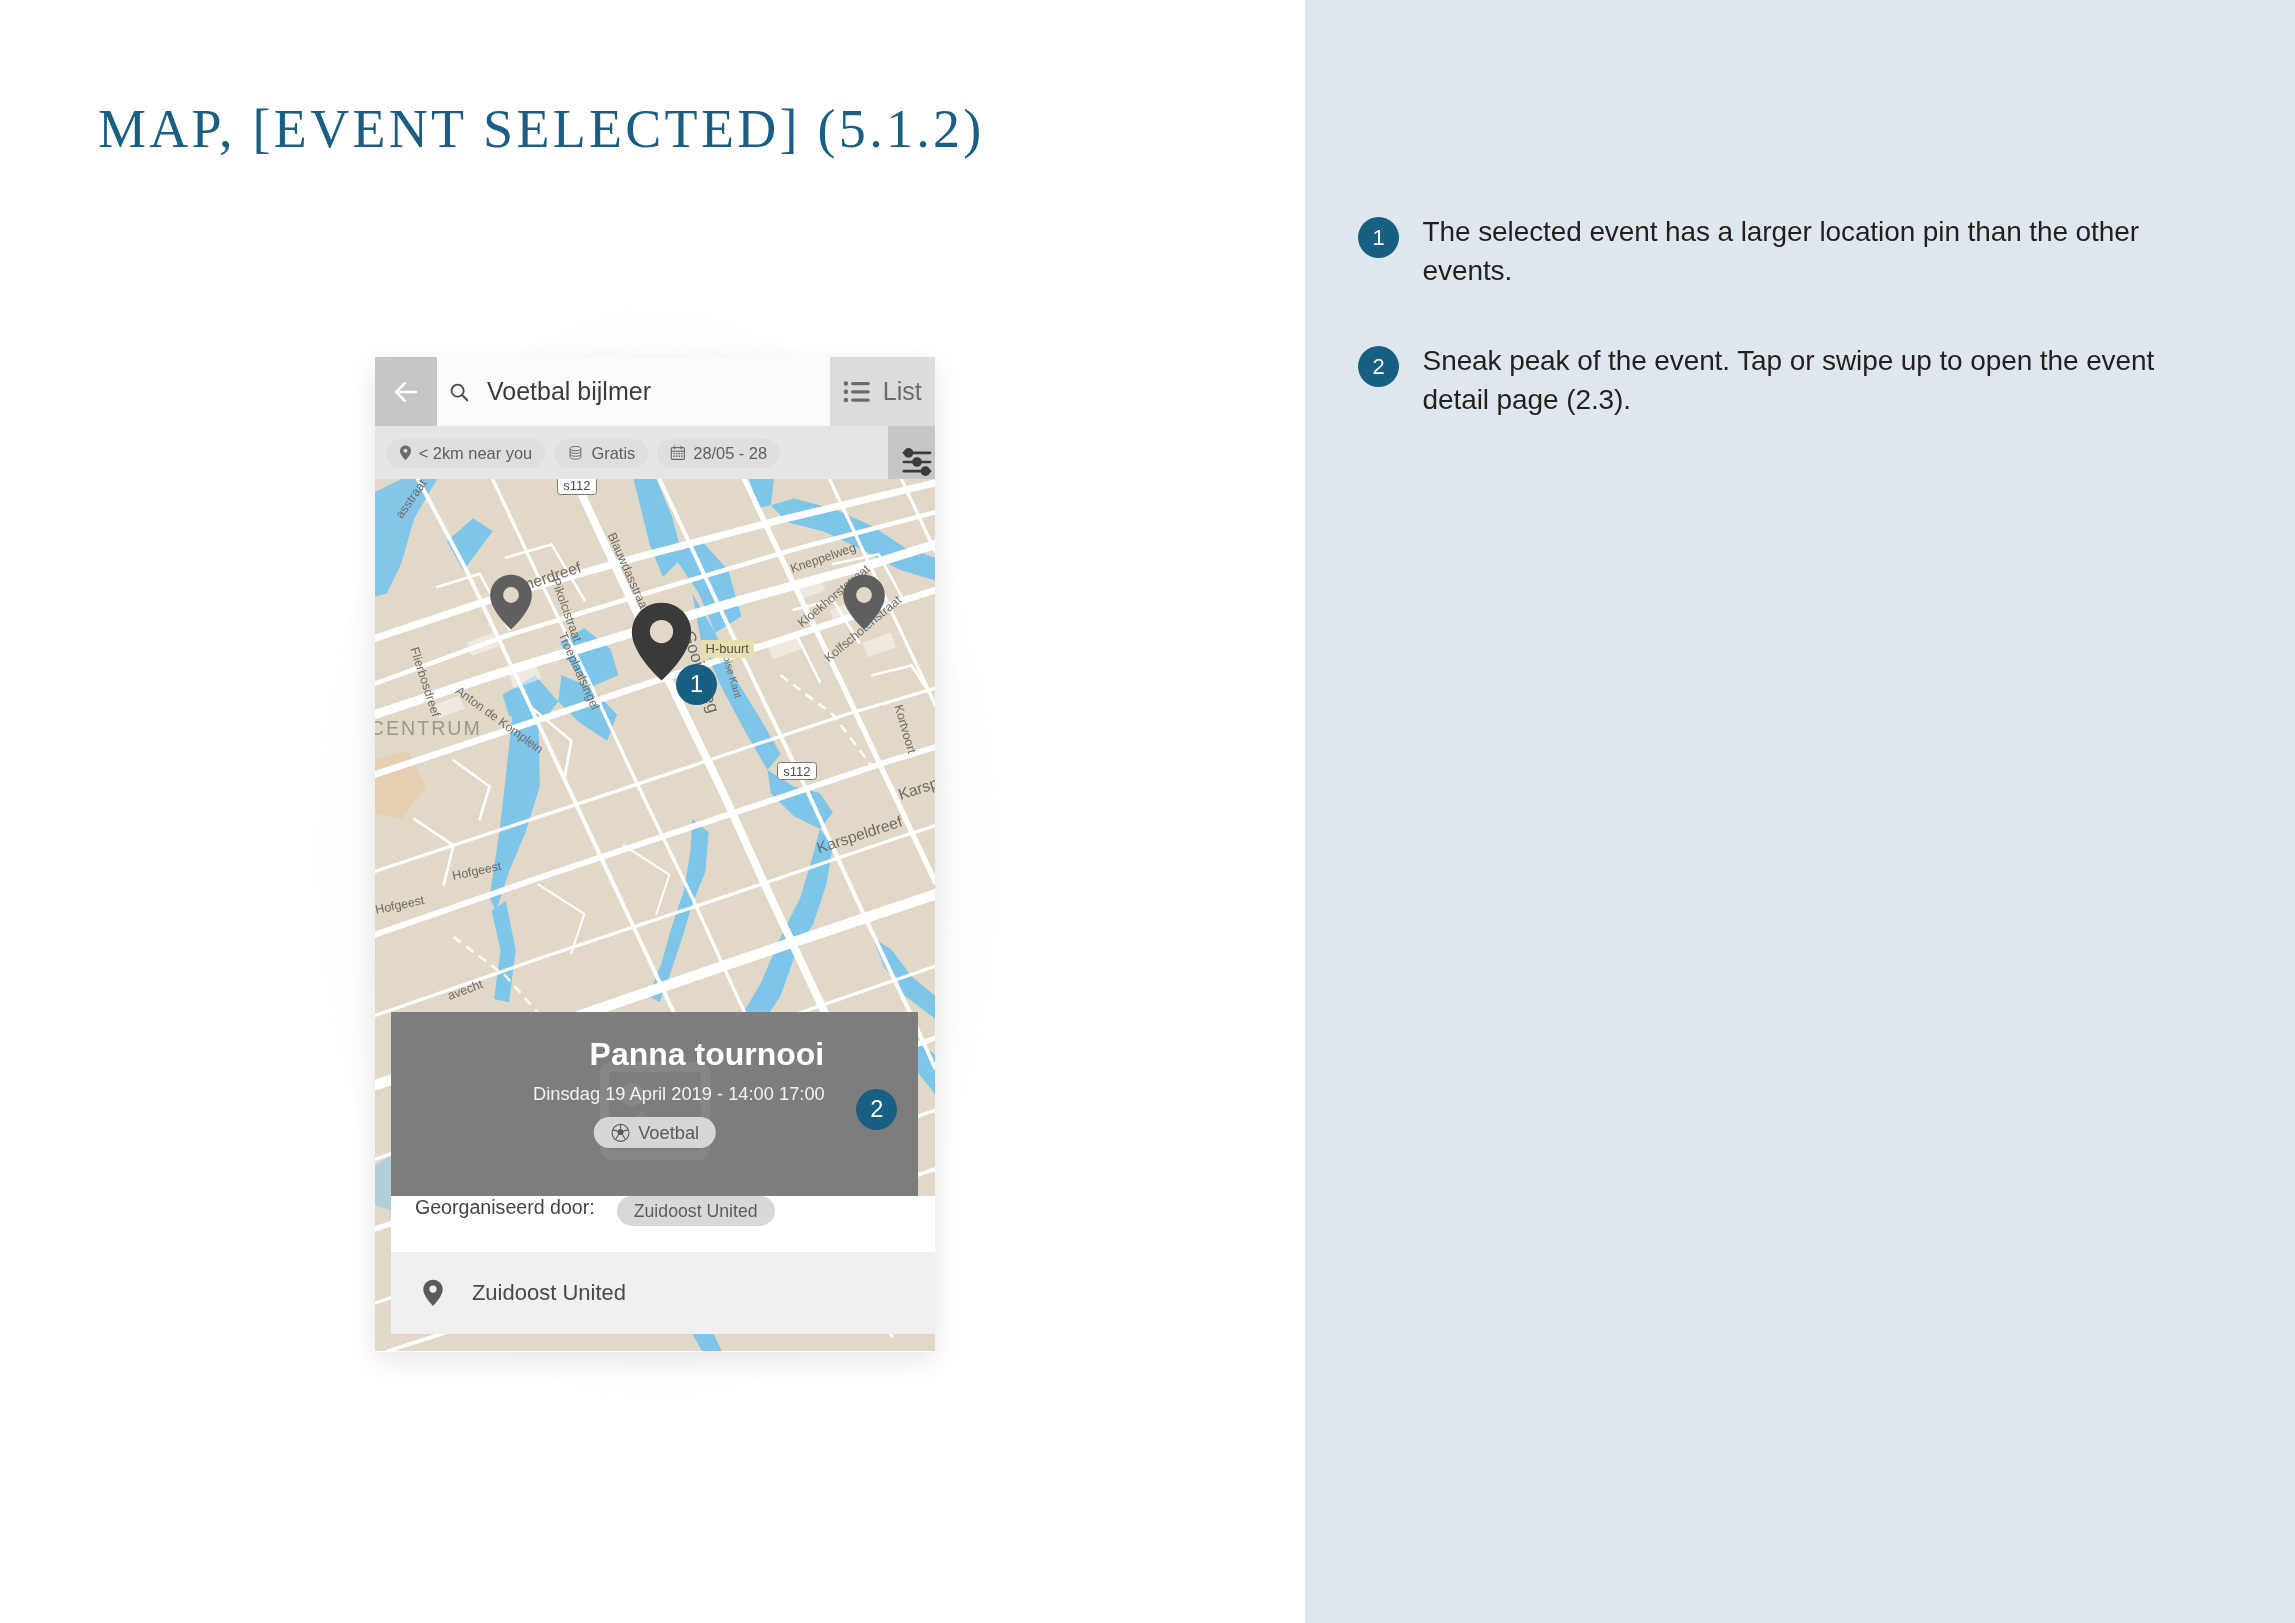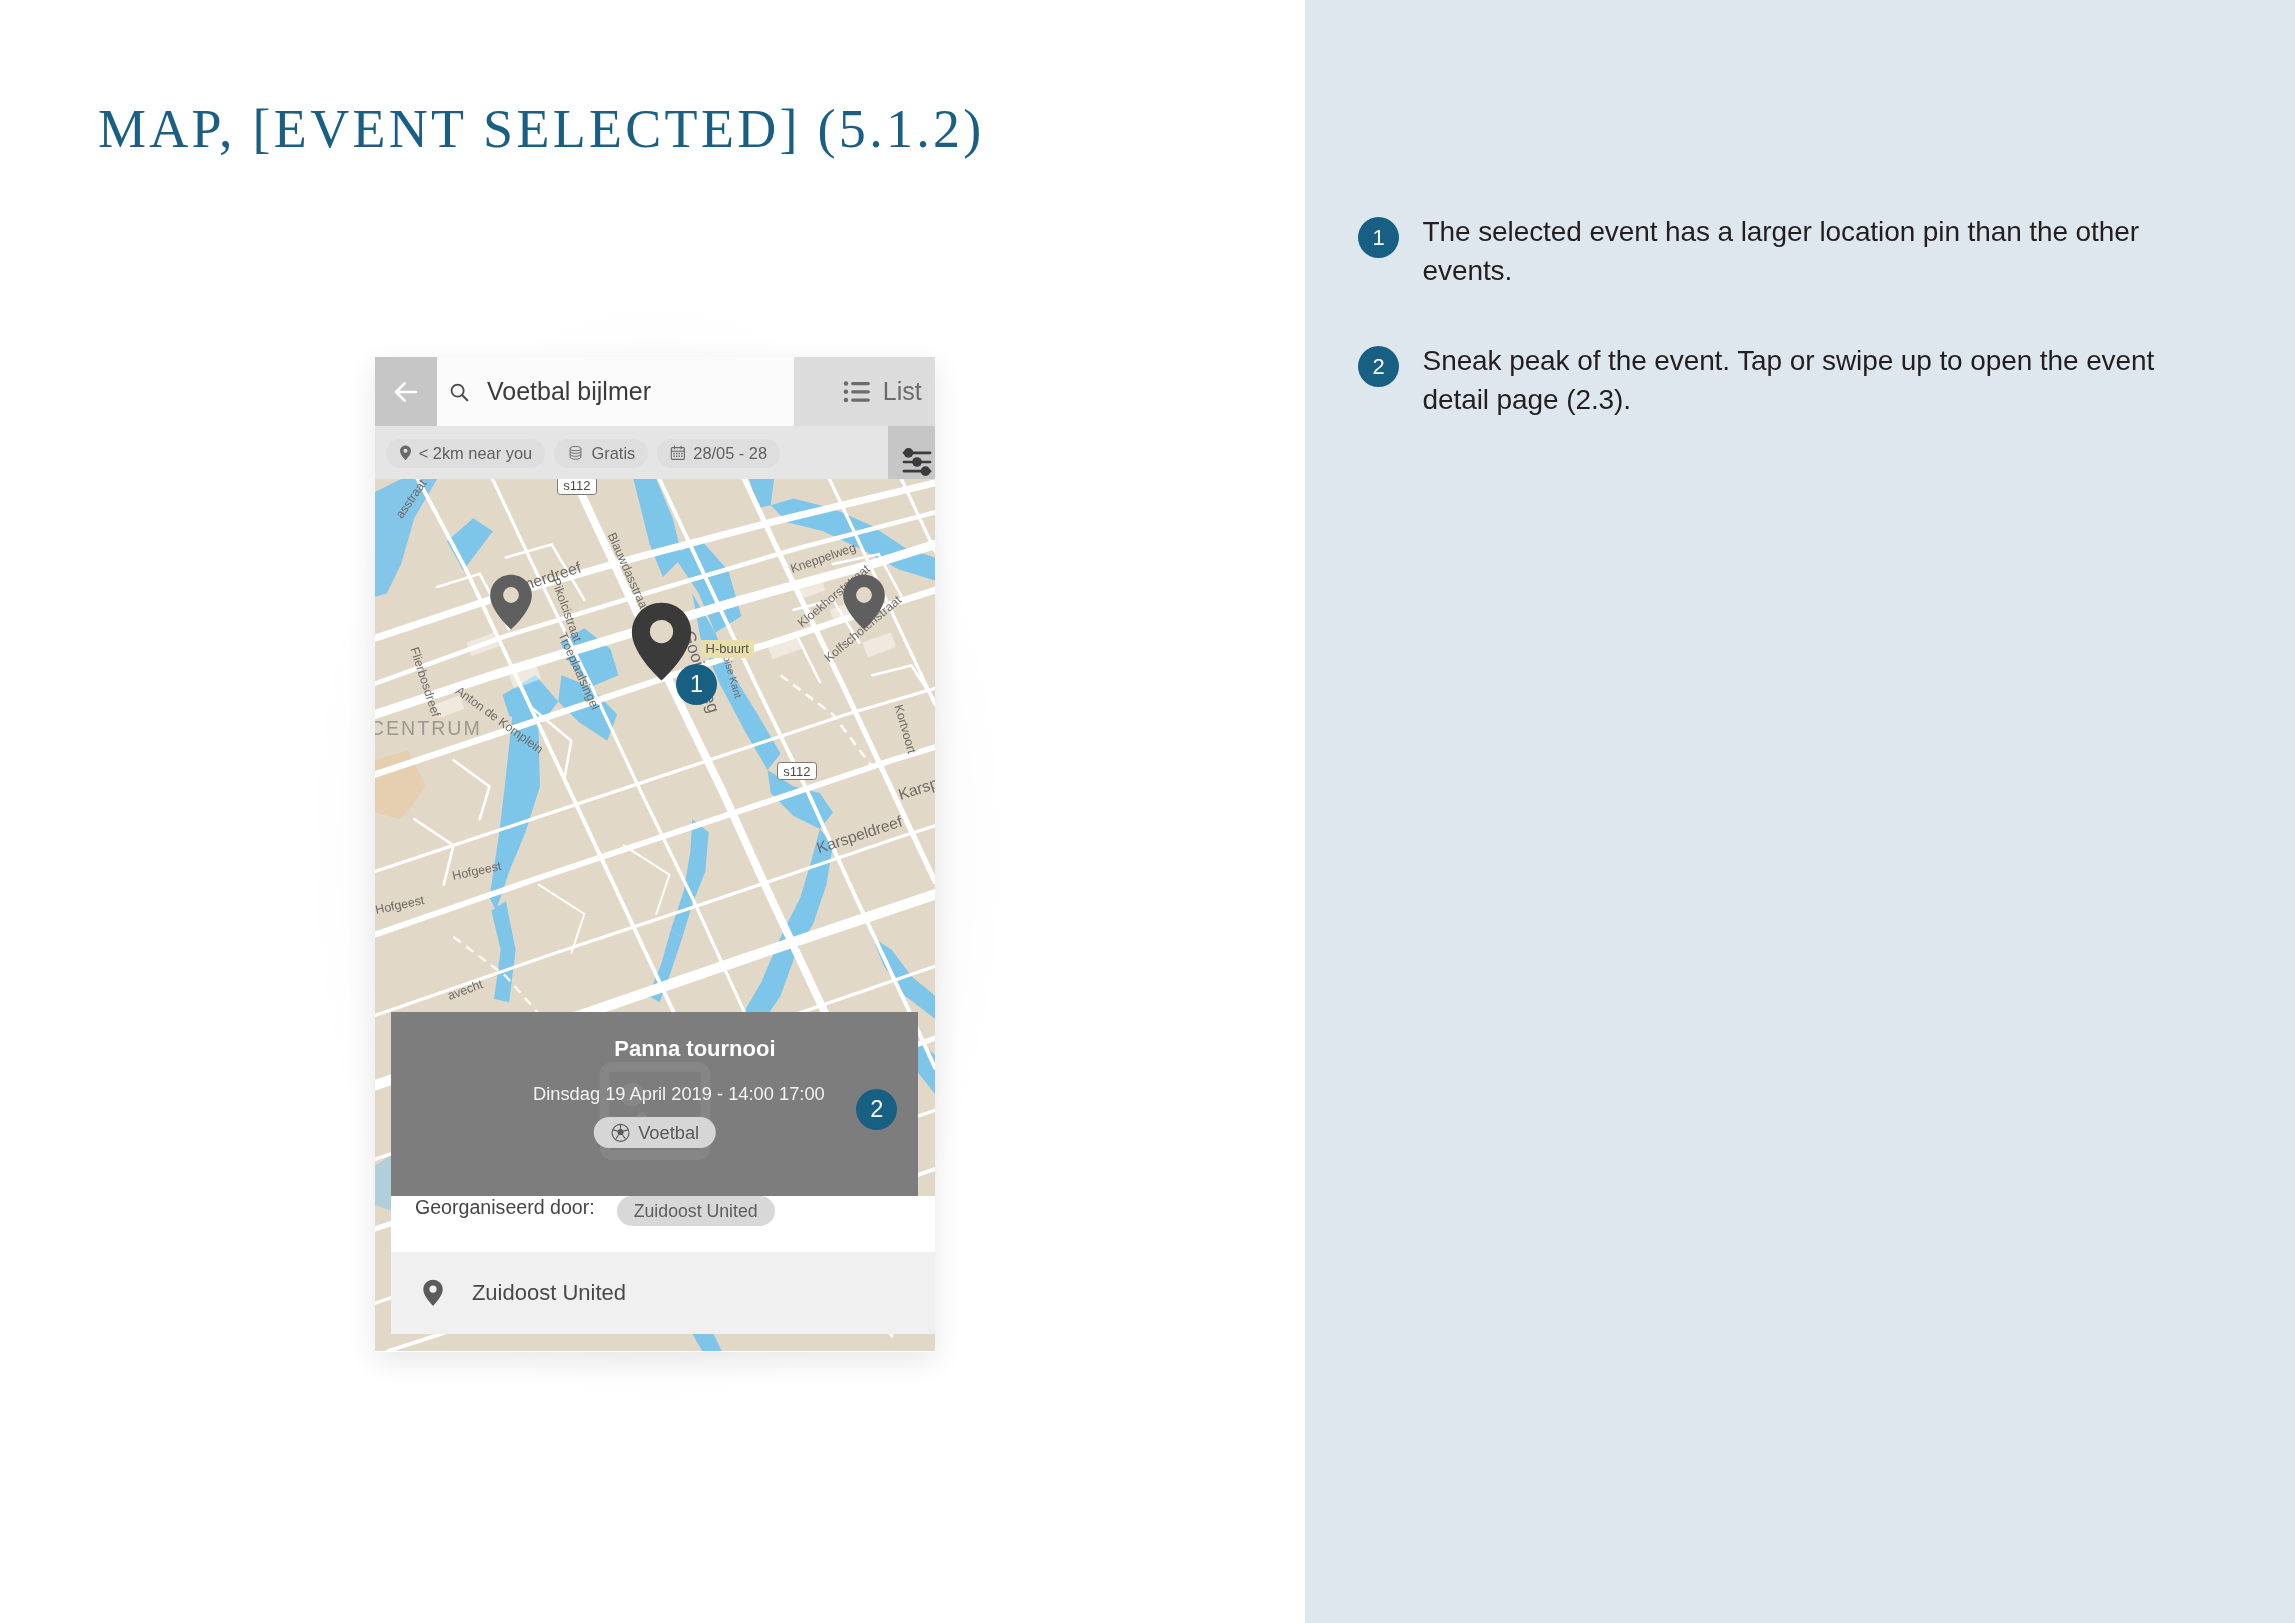--- a/index.html
+++ b/index.html
@@ -51,21 +51,21 @@
   
   .search-row{position:absolute;left:0;top:0;width:560px;height:69px;display:flex;}
   .back-btn{width:62px;height:69px;background:#c6c6c6;display:flex;align-items:center;justify-content:center;}
   .back-arrow{width:30px;height:30px;}
   .search-field{
     flex:1;background:#fbfbfb;display:flex;align-items:center;padding-left:11px;
   }
   .search-ico{width:22px;height:22px;margin-right:17px;flex:0 0 auto;}
   .search-val{font-size:25px;color:#3b3b3b;}
   .list-btn{
-    width:105px;height:69px;background:#dcdcdc;display:flex;align-items:center;justify-content:center;padding-left:36px;
+    width:105px;height:69px;background:#dcdcdc;display:flex;align-items:center;justify-content:center;
   }
   .list-ico{width:29px;height:23.6px;margin-right:10.5px;}
   .list-label{font-size:25px;color:#6b6b6b;}
   
   .filter-row{
     position:absolute;left:0;top:69px;width:560px;height:54px;background:#e5e5e5;
     display:flex;align-items:center;padding-left:10.5px;
   }
   .chip{
     height:29px;border-radius:14.4px;background:#dedede;
@@ -107,21 +107,21 @@
   .event-card{
     position:absolute;left:16.4px;top:655px;width:527px;height:184px;
     background:#7d7d7d;overflow:hidden;
   }
   .ph-img{
     position:absolute;left:50%;top:54%;transform:translate(-50%,-50%);
     opacity:0.07;
   }
   .ev-title{
     position:absolute;left:0;top:23.6px;width:607px;text-align:center;
-    font-size:22px;font-weight:bold;color:#ffffff;
+    font-size:32px;font-weight:bold;color:#ffffff;padding-left:12px;
   }
   .ev-date{
     position:absolute;left:0;top:71px;width:527px;text-align:center;
     font-size:18.3px;color:#f2f2f2;padding-left:24px;
   }
   .ev-tag{
     position:absolute;left:50%;top:105px;transform:translateX(-50%);
     height:31px;border-radius:15.7px;background:#d6d6d6;
     display:flex;align-items:center;padding:0 17px;
   }

